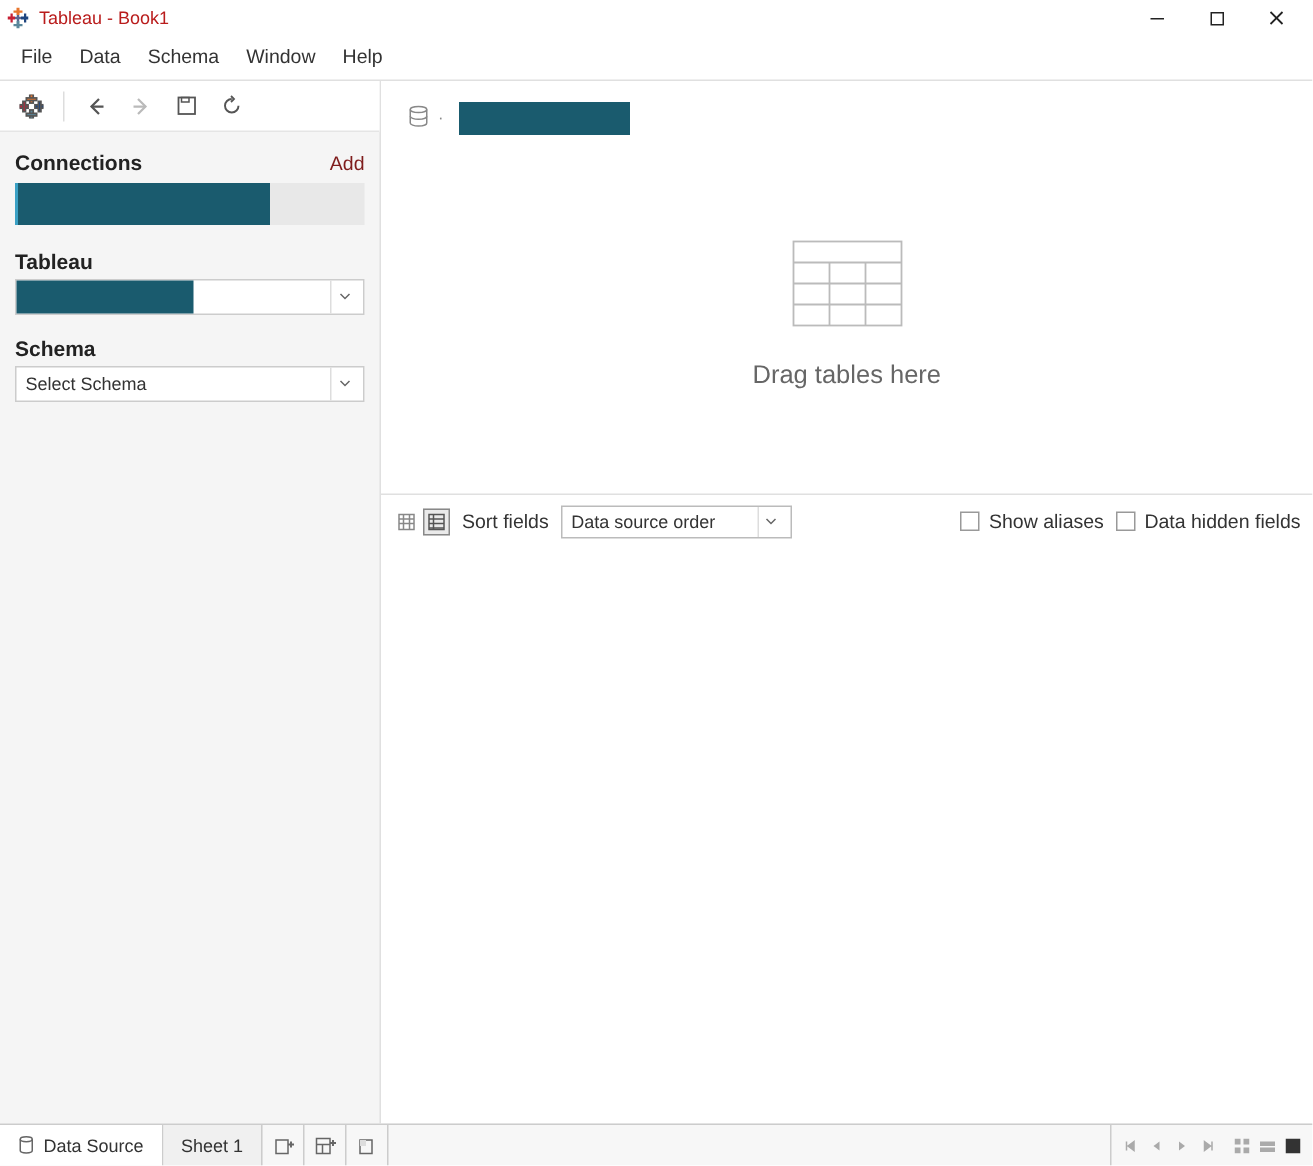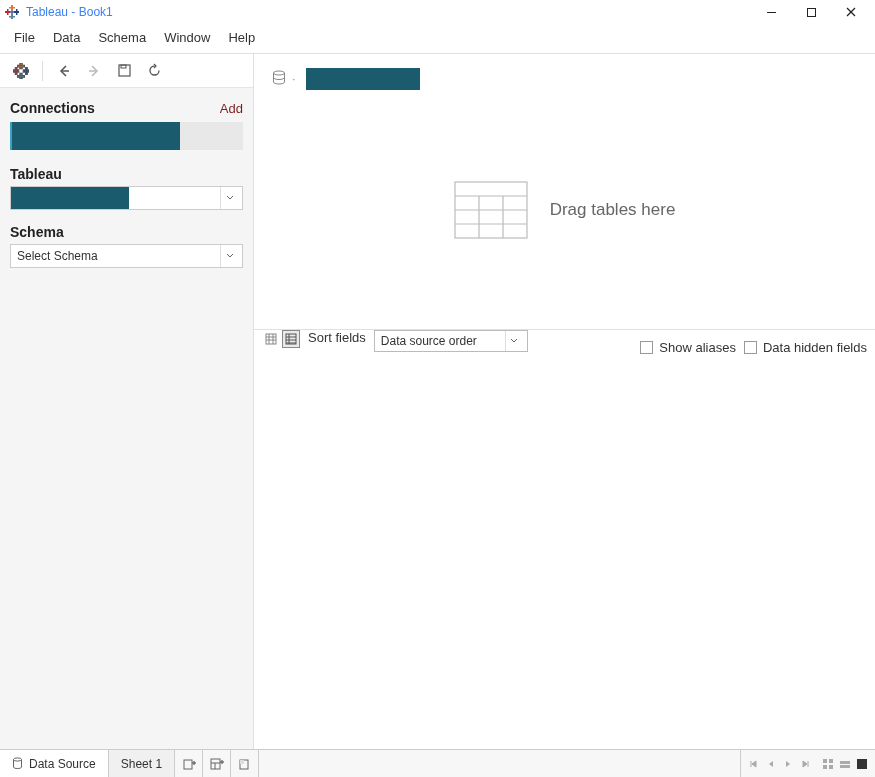--- a/index.html
+++ b/index.html
@@ -20,21 +20,21 @@
     display: flex;
     align-items: center;
     padding: 0 4px;
     background: #fff;
   }
   .titlebar .app-icon {
     width: 16px; height: 16px;
     margin-right: 6px;
     display: flex; align-items: center; justify-content: center;
   }
-  .titlebar .title { font-size: 12px; color: #3b82f6; }
+  .titlebar .title { font-size: 12px; color: #b91c1c; }
   .win-controls {
     margin-left: auto;
     display: flex;
     align-items: center;
     gap: 0;
   }
   .win-btn {
     width: 40px; height: 24px;
     display: flex; align-items: center; justify-content: center;
     color: #222;
@@ -144,34 +144,36 @@
   .ds-name-row {
     display: flex; align-items: center; gap: 10px;
   }
   .db-icon { width: 16px; height: 18px; color: #888; }
   .ds-name-box {
     width: 114px; height: 22px; background: #1a5b6e;
   }
   .canvas-drop {
     flex: 1;
     display: flex;
+    flex-direction: column;
     align-items: center;
     justify-content: center;
     gap: 22px;
   }
   .table-glyph {
     width: 74px; height: 58px;
   }
   .drag-text { font-size: 17px; color: #666; }
 
   
   .fields-toolbar {
     height: 36px;
     border-top: 1px solid #e0e0e0;
     display: flex;
+    align-items: center;
     padding: 0 8px;
     gap: 8px;
     font-size: 13px;
     color: #333;
   }
   .view-toggle {
     display: flex; gap: 2px;
   }
   .view-toggle .vbtn {
     width: 18px; height: 18px;

